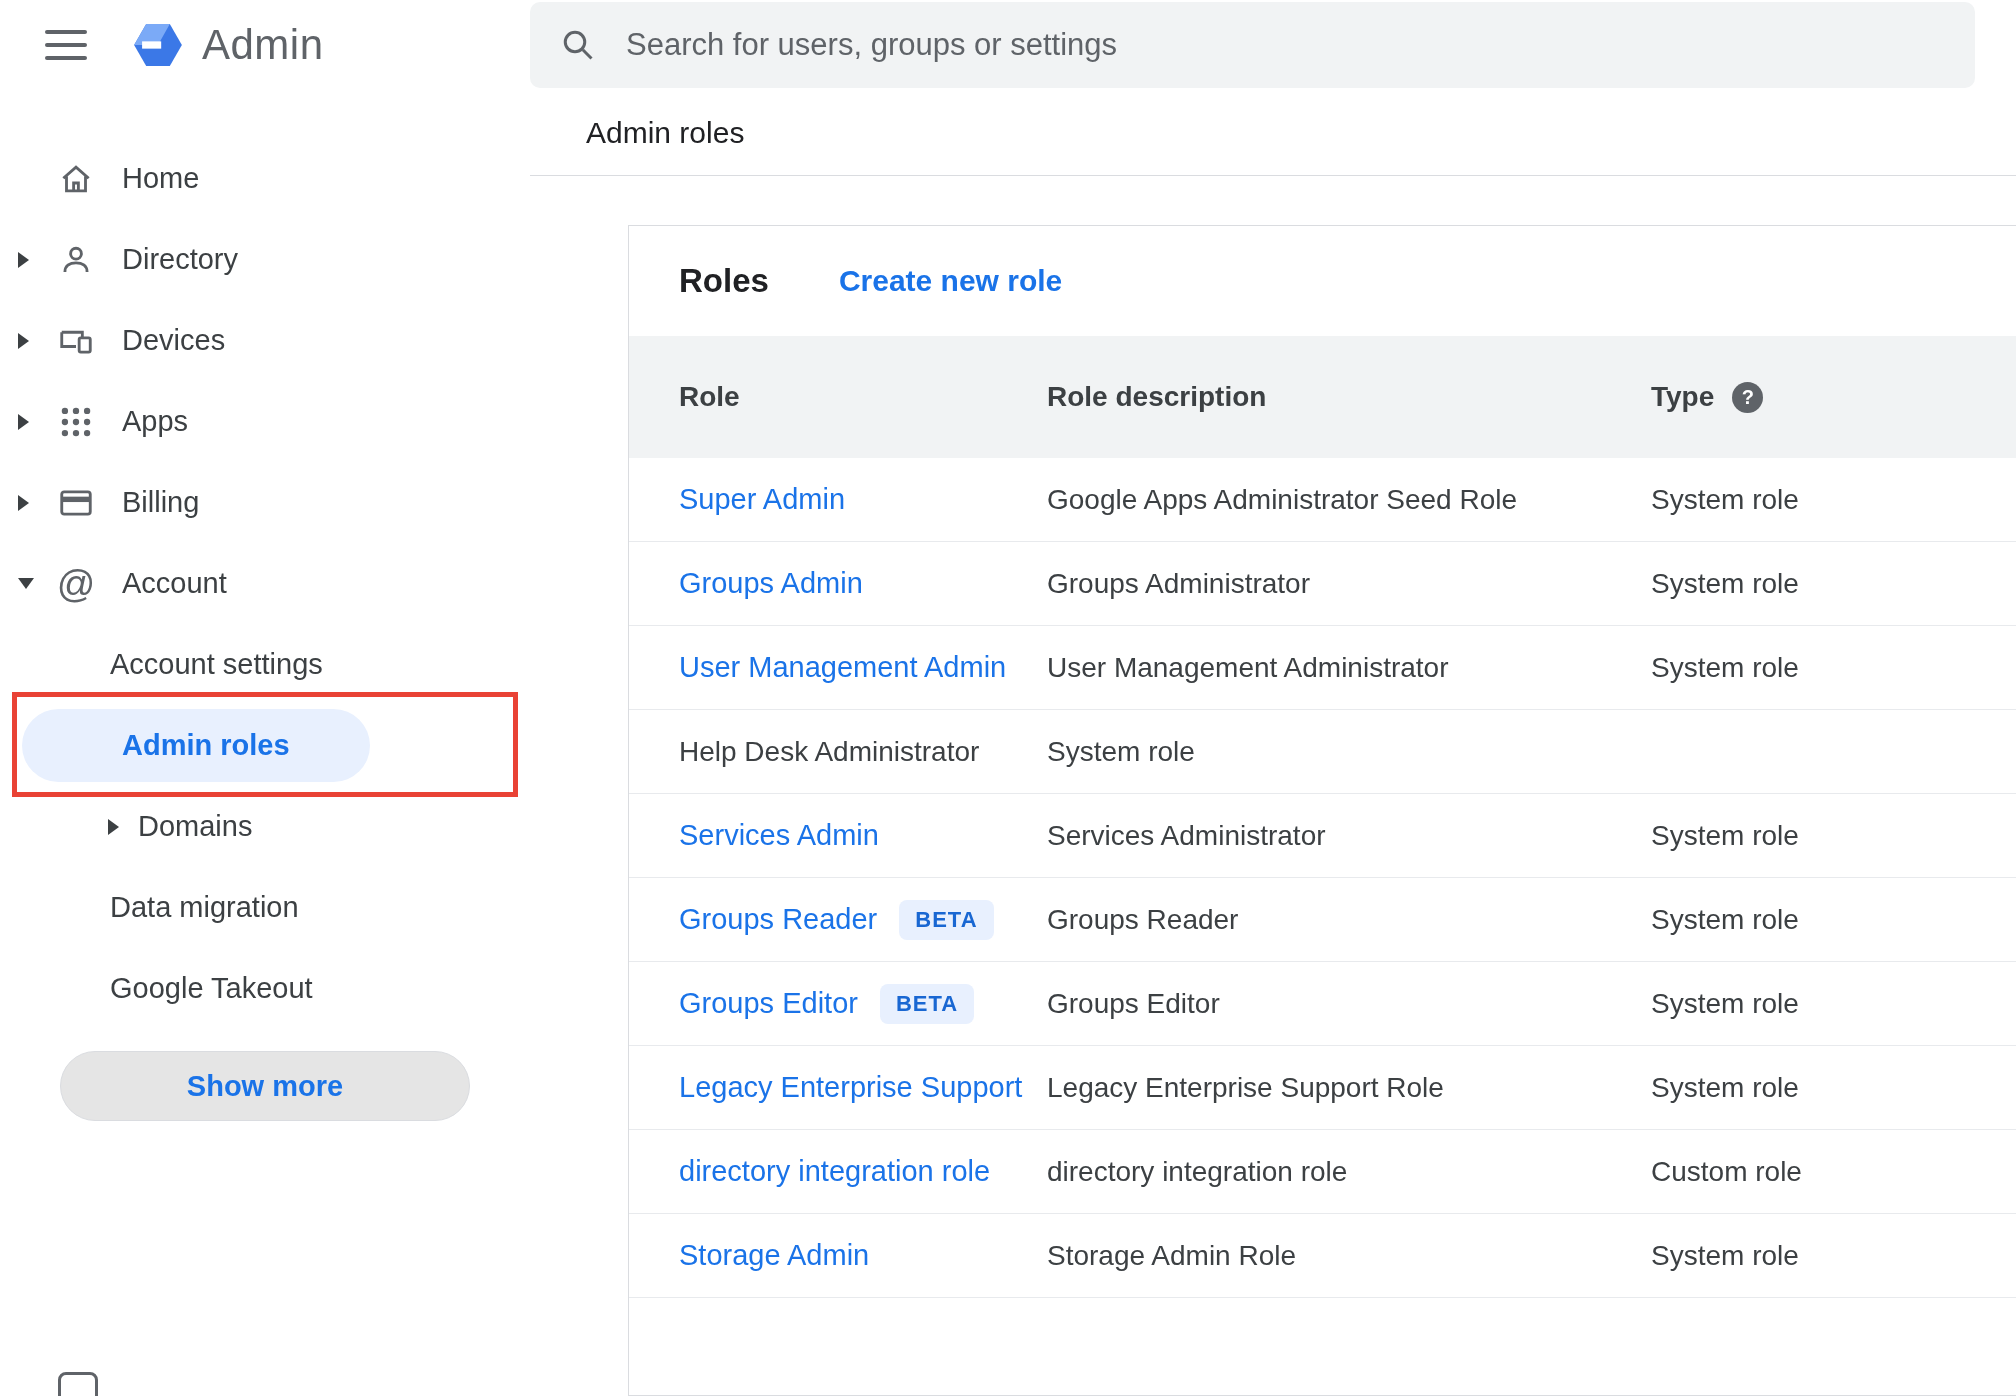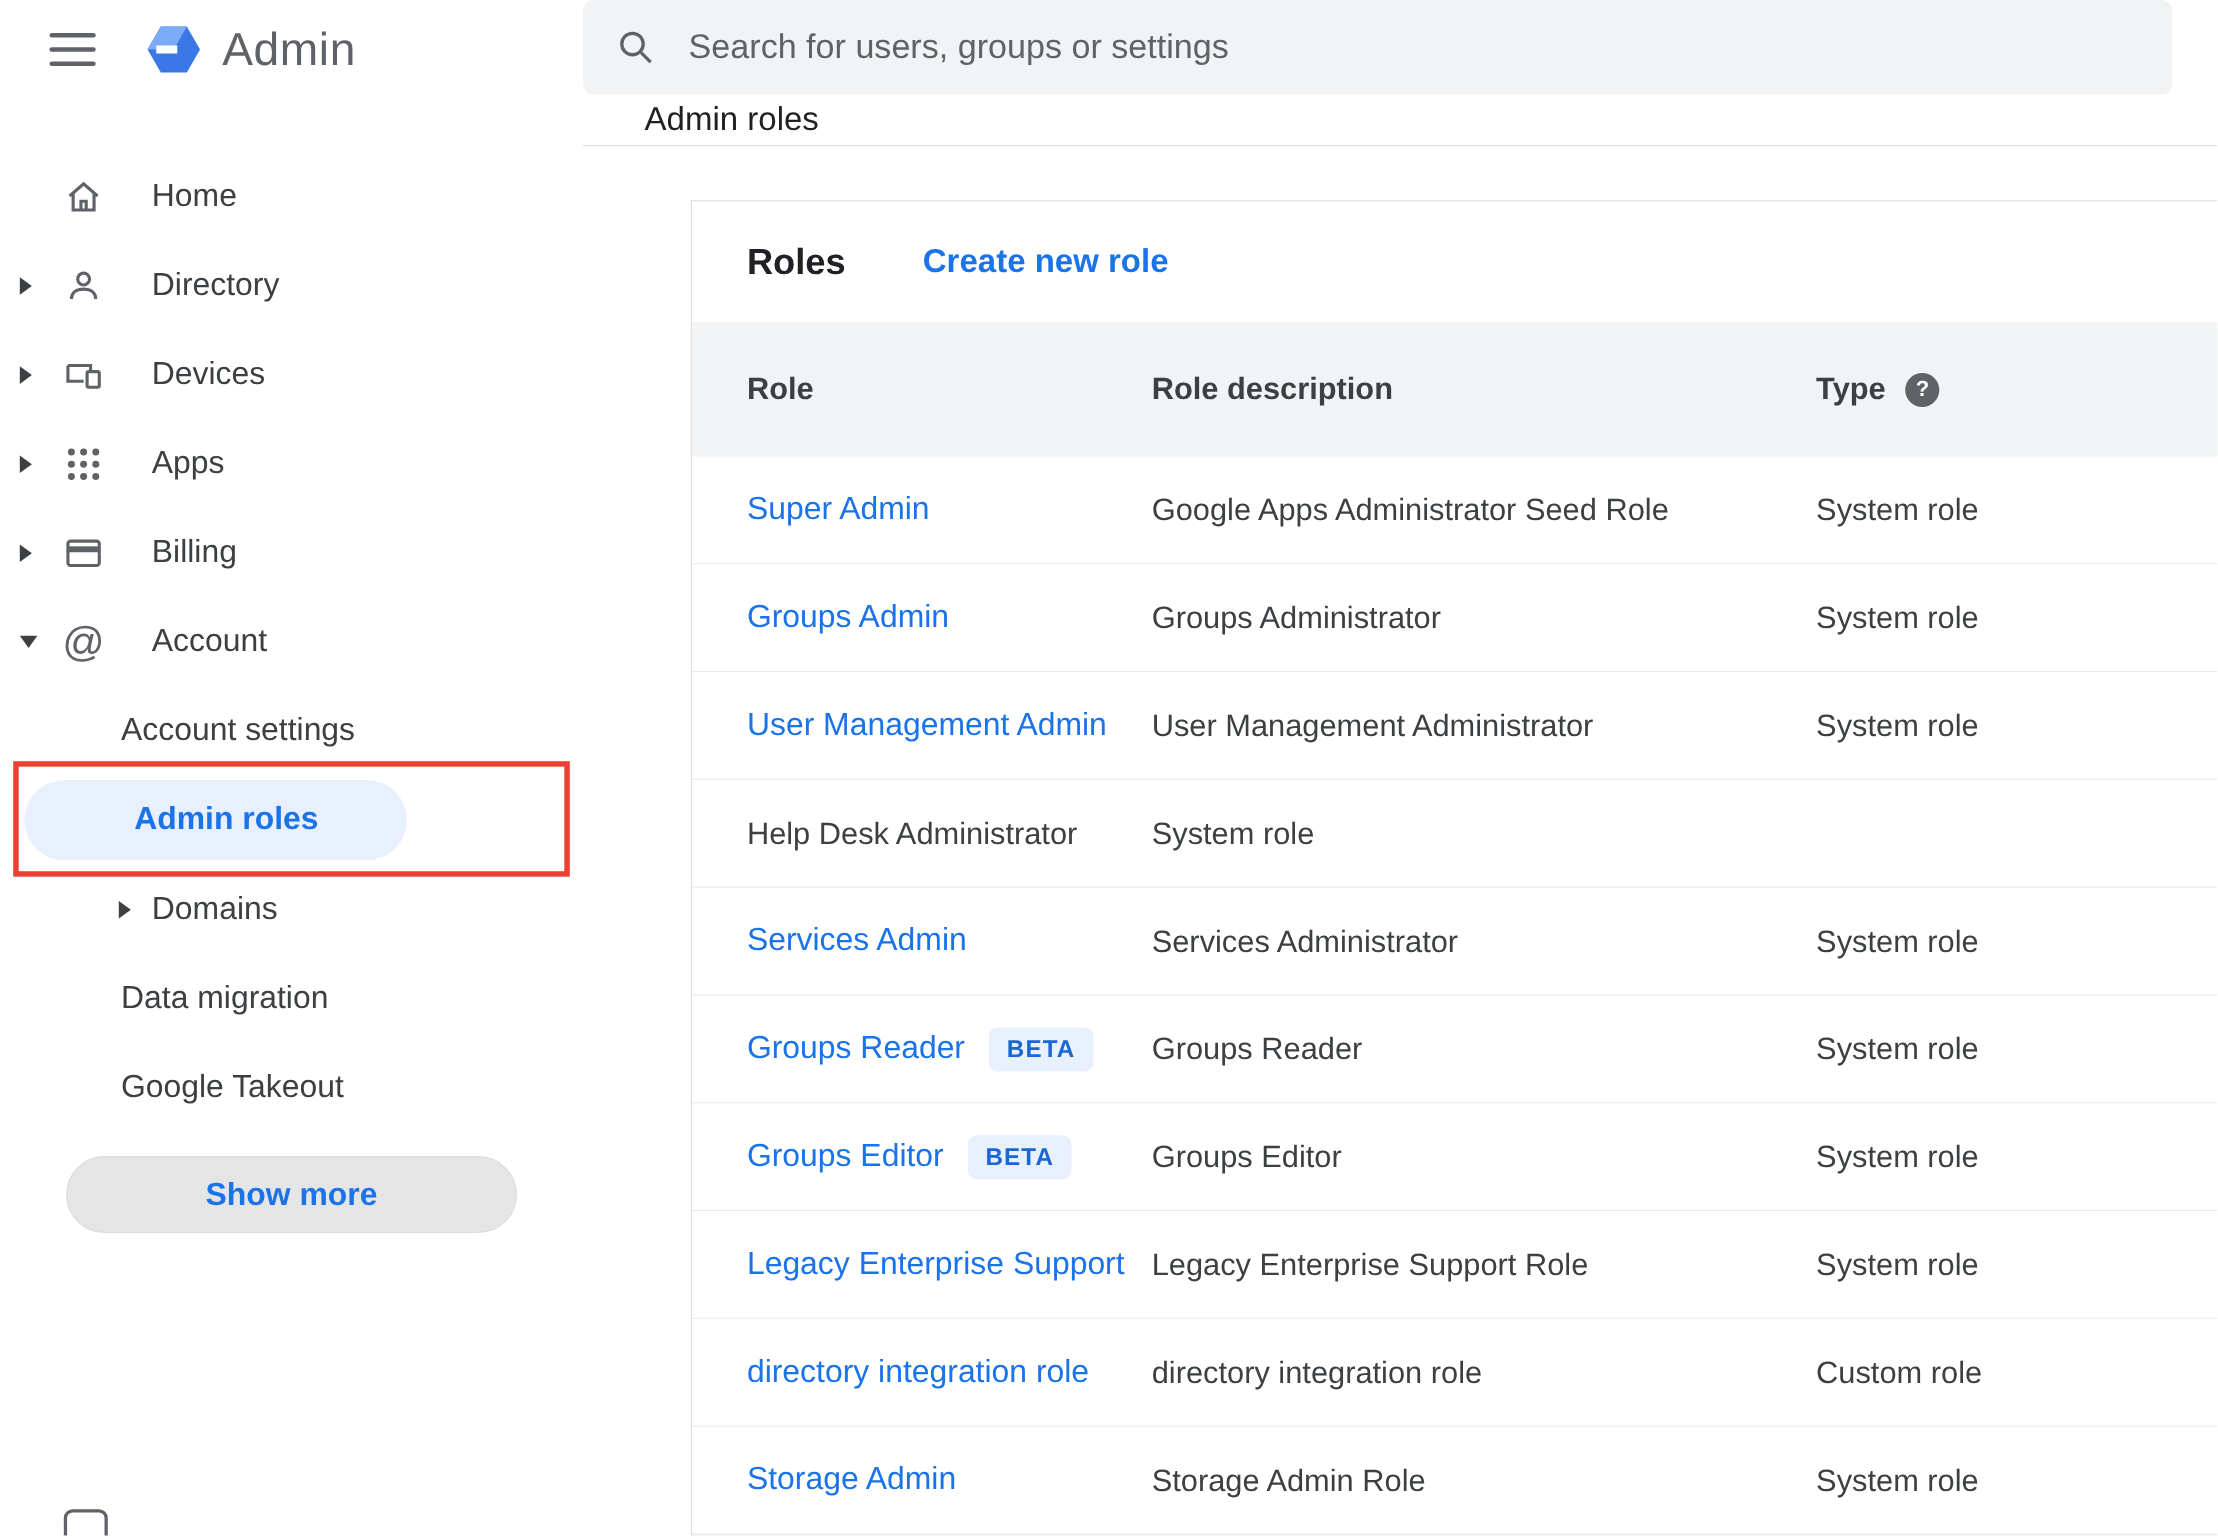--- a/index.html
+++ b/index.html
@@ -16,21 +16,21 @@
   .app-name { margin-left:16px; font-size:42px; color:#5f6368; letter-spacing:0.5px; }
 
   .nav { padding-top:48px; }
   .nav-item { height:81px; display:flex; align-items:center; padding-left:18px; cursor:pointer; }
   .arrow-slot { width:36px; display:flex; align-items:center; }
   .tri-right { width:0; height:0; border-top:8px solid transparent; border-bottom:8px solid transparent; border-left:11px solid #3c4043; }
   .tri-down { width:0; height:0; border-left:8px solid transparent; border-right:8px solid transparent; border-top:11px solid #3c4043; }
   .nav-icon { width:44px; height:44px; display:flex; align-items:center; justify-content:center; }
   .nav-icon svg { display:block; }
   .at-glyph { font-size:38px; color:#5f6368; line-height:1; }
-  .nav-label { margin-left:40px; font-size:29px; color:#3c4043; }
+  .nav-label { margin-left:24px; font-size:29px; color:#3c4043; }
 
   .nav-item.sub { padding-left:110px; }
   .nav-item.sub .nav-label { margin-left:0; }
   .nav-item.sub-arrow { padding-left:108px; }
   .nav-item.sub-arrow .arrow-slot { width:30px; }
   .nav-item.sub-arrow .nav-label { margin-left:0; }
 
   .nav-item.active { background:var(--active-item-bg,#e8f0fe); border-radius:44px;
     margin:4px 160px 4px 22px; height:73px; padding-left:100px; }
   .nav-item.active .nav-label { color:var(--link-blue,#1a73e8); font-weight:700; }
@@ -65,21 +65,21 @@
   .create-link { margin-left:70px; font-size:30px; font-weight:700;
     color:var(--link-blue,#1a73e8); text-decoration:none; cursor:pointer; }
 
   .thead, .trow { display:grid; grid-template-columns:368px 604px 1fr;
     align-items:center; padding-left:50px; }
   .thead { height:122px; background:#f1f3f4; font-size:28px; font-weight:700; color:#3c4043; }
   .th-type { display:flex; align-items:center; }
   .help-icon { margin-left:18px; width:31px; height:31px; border-radius:50%; background:#5f6368;
     color:#fff; font-size:20px; font-weight:700; display:flex; align-items:center;
     justify-content:center; cursor:pointer; }
-  .trow { height:98px; border-bottom:1px solid #e8eaed; }
+  .trow { height:84px; border-bottom:1px solid #e8eaed; }
   .role-cell { display:flex; align-items:center; }
   .role-link { font-size:29px; color:var(--link-blue,#1a73e8); text-decoration:none; cursor:pointer; }
   .beta { margin-left:22px; background:var(--beta-badge-bg,#e8f0fe); color:var(--beta-badge-text,#1967d2);
     font-size:22px; font-weight:700; letter-spacing:1px; padding:7px 16px; border-radius:8px; }
   .desc, .type { font-size:28px; color:#3c4043; }
 </style>
 </head>
 <body>
 
 <div class="app">

